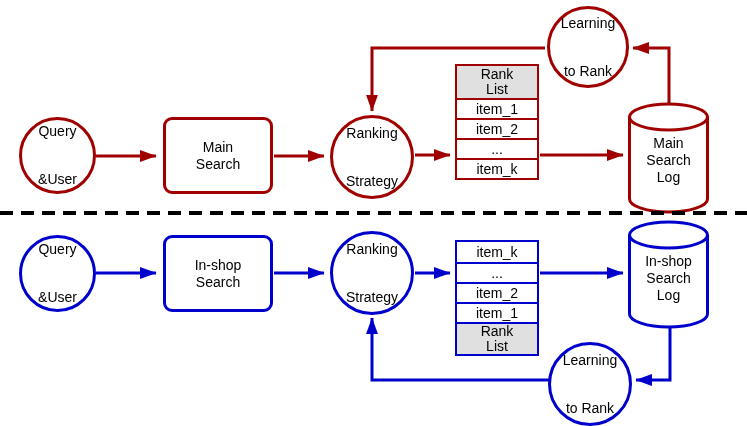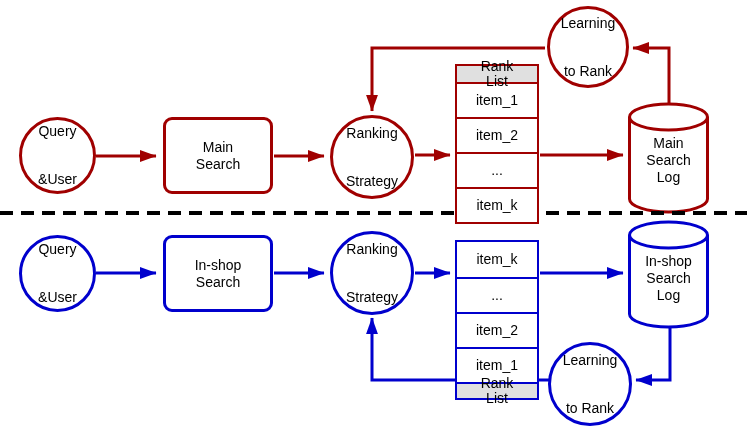--- a/index.html
+++ b/index.html
@@ -18,25 +18,25 @@
   .circle { border-radius:50%;gap:31px; }
   .rounded { border-radius:9px; }
   .b-top    { border:3px solid var(--c-top); }
   .b-bottom { border:3px solid var(--c-bottom); }
   .node span { display:block; }
 
   .rltable { position:absolute; box-sizing:border-box; background:#fff; }
   .rltable.t-top    { border:2px solid var(--c-top); }
   .rltable.t-bottom { border:2px solid var(--c-bottom); }
   .rlrow {
-    box-sizing:border-box; height:35px; display:flex; flex-direction:column;
+    box-sizing:border-box; height:20px; display:flex; flex-direction:column;
     align-items:center; justify-content:center; font-size:14px; line-height:15px;
     background:#fff;
   }
-  .rlhead { height:16px; background:var(--c-gray); }
+  .rlhead { height:32px; background:var(--c-gray); }
   .t-top    .rlrow + .rlrow { border-top:2px solid var(--c-top); }
   .t-bottom .rlrow + .rlrow { border-top:2px solid var(--c-bottom); }
 
   .cyltext {
     position:absolute; display:flex; flex-direction:column; align-items:center;
     justify-content:center; text-align:center; font-size:14px; line-height:17px;
   }
 
   .stroke-top    { stroke:var(--c-top); }
   .stroke-bottom { stroke:var(--c-bottom); }

